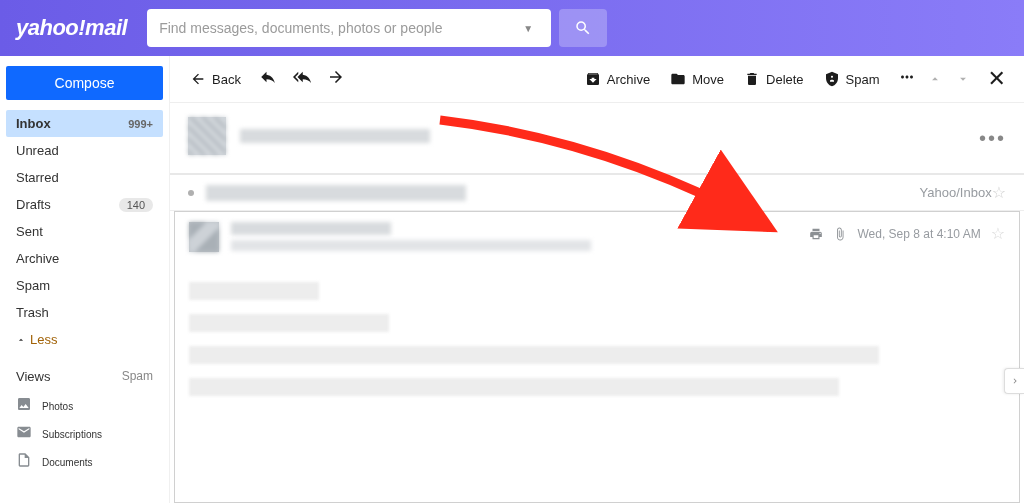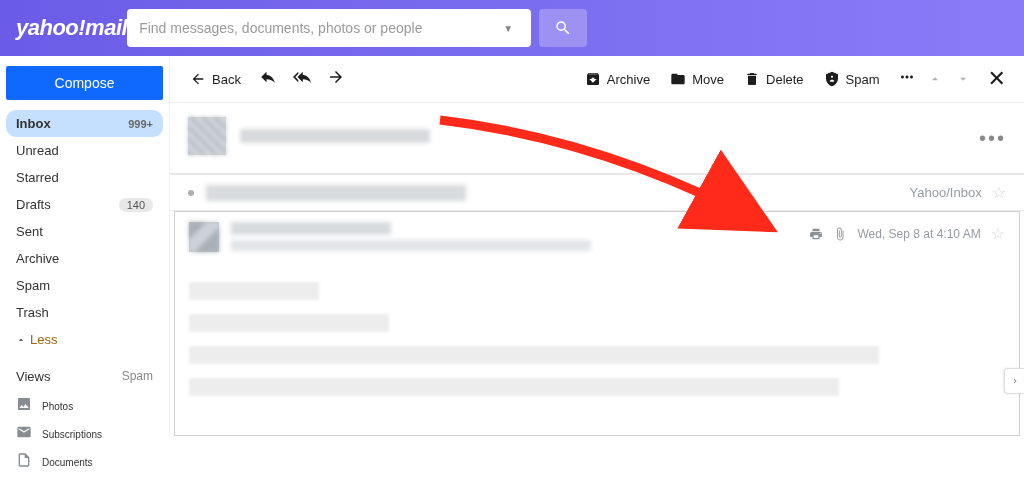--- a/index.html
+++ b/index.html
@@ -1,29 +1,29 @@
 <!DOCTYPE html>
 <html><head>
 <meta charset="utf-8">
 <style>
 * { margin: 0; padding: 0; box-sizing: border-box; font-family: -apple-system, BlinkMacSystemFont, "Segoe UI", Helvetica, Arial, sans-serif; }
 body { width: 1024px; height: 503px; overflow: hidden; background: #fff; position: relative; }
-.header { background: linear-gradient(90deg, #6b5ce7 0%, #8a7cf8 100%); height: 56px; display: flex; align-items: center; padding: 0 16px; gap: 0; }
+.header { background: linear-gradient(90deg, #6b5ce7 0%, #8a7cf8 100%); height: 56px; display: flex; align-items: center; padding: 0 16px; gap: 20px; }
 .logo { color: #fff; font-size: 22px; font-weight: 700; font-style: italic; letter-spacing: -0.5px; }
 .search-wrap { display: flex; align-items: center; }
 .search-box { width: 404px; height: 38px; background: #fff; border-radius: 4px; display: flex; align-items: center; padding: 0 12px; }
 .search-input { flex: 1; border: none; outline: none; font-size: 14px; color: #333; }
 .search-input::placeholder { color: #9b9b9b; }
 .search-dd { color: #888; font-size: 10px; padding: 0 6px; }
 .search-btn { width: 48px; height: 38px; background: rgba(255,255,255,0.25); border-radius: 4px; margin-left: 8px; display: flex; align-items: center; justify-content: center; cursor: pointer; }
 .search-btn svg { width: 18px; height: 18px; fill: #fff; }
-.body { display: flex; height: 380px; }
+.body { display: flex; height: 447px; }
 .sidebar { width: 170px; background: #fff; padding: 10px 6px 0 6px; border-right: 1px solid #f0f0f0; flex-shrink: 0; }
 .compose { background: #0f69ff; color: #fff; text-align: center; padding: 9px 0; font-size: 14px; border-radius: 2px; margin-bottom: 10px; cursor: pointer; }
-.folder { display: flex; justify-content: space-between; align-items: center; padding: 6px 10px; font-size: 13px; color: #333; cursor: pointer; border-radius: 10px; }
+.folder { display: flex; justify-content: space-between; align-items: center; padding: 6px 10px; font-size: 13px; color: #333; cursor: pointer; border-radius: 2px; }
 .folder.active { background: #c5e0ff; font-weight: 700; }
 .folder .count { font-size: 11px; color: #666; }
 .folder .pill { background: #e8e8e8; color: #555; border-radius: 10px; padding: 1px 8px; font-size: 11px; }
 .less { display: flex; align-items: center; gap: 4px; padding: 6px 10px; font-size: 13px; color: #a16207; cursor: pointer; }
 .views-hdr { display: flex; justify-content: space-between; padding: 6px 10px; font-size: 13px; color: #333; margin-top: 10px; }
 .views-hdr .hide { color: #888; font-size: 12px; cursor: pointer; }
 .view-item { display: flex; align-items: flex-end; gap: 10px; padding: 6px 10px; font-size: 10px; color: #333; cursor: pointer; }
 .view-item svg { width: 16px; height: 16px; fill: #878c91; }
 .main { flex: 1; display: flex; flex-direction: column; overflow: hidden; }
 .toolbar { display: flex; align-items: center; padding: 8px 14px; gap: 8px; border-bottom: 1px solid #eee; }
@@ -37,21 +37,21 @@
 .close-x { font-size: 22px; color: #1d1d1d; cursor: pointer; font-weight: 300; padding: 0 4px; }
 .msg-hdr { display: flex; align-items: center; padding: 14px 18px 18px 18px; border-bottom: 2px solid #e8e8e8; position: relative; }
 .avatar { width: 38px; height: 38px; background: #cfd4d9; margin-right: 14px; position: relative; }
 .avatar::before { content:""; position:absolute; inset:0; background: linear-gradient(45deg,#b8bec4 25%,#d4d9de 25%,#d4d9de 50%,#b8bec4 50%,#b8bec4 75%,#d4d9de 75%); background-size: 12px 12px; filter: blur(2px); }
 .blur-bar { height: 14px; background: #d8dbde; border-radius: 1px; filter: blur(2px); }
 .msg-hdr-name { width: 190px; }
 .more-dots { position: absolute; right: 18px; top: 24px; color: #888; font-size: 20px; letter-spacing: 2px; cursor: pointer; }
 .subject-row { display: flex; align-items: center; padding: 8px 18px 8px 18px; border-bottom: 1px solid #eee; }
 .dot { width: 6px; height: 6px; border-radius: 50%; background: #b0b0b0; margin-right: 12px; }
 .subj-blur { width: 260px; height: 16px; background: #d8dbde; filter: blur(2px); }
-.subj-right { margin-left: auto; display: flex; align-items: center; gap: 10px; font-size: 13px; color: #979ba0; }
+.subj-right { margin-left: auto; display: flex; align-items: center; font-size: 13px; color: #979ba0; }
 .star { color: #d0d0d0; font-size: 16px; }
 .msg-body { border: 1px solid #d0d0d0; margin: 0 4px 0 4px; padding: 10px 14px; position: relative; flex: 1; overflow: hidden; }
 .from-row { display: flex; align-items: flex-start; gap: 12px; }
 .from-avatar { width: 30px; height: 30px; background: #bfc5ca; position: relative; flex-shrink: 0; }
 .from-avatar::before { content:""; position:absolute; inset:0; background: linear-gradient(135deg,#a9b0b6 30%,#cdd2d7 30%,#cdd2d7 60%,#a9b0b6 60%); filter: blur(2px); }
 .from-text .line1 { width: 160px; height: 13px; background: #d8dbde; filter: blur(2px); margin-bottom: 5px; }
 .from-text .line2 { width: 360px; height: 11px; background: #e2e4e7; filter: blur(2px); }
 .meta { position: absolute; right: 14px; top: 12px; display: flex; align-items: center; gap: 10px; font-size: 12px; color: #979ba0; }
 .meta svg { width: 14px; height: 14px; fill: #8c9094; }
 .body-blur { height: 18px; background: #ededed; margin: 14px 0 0 0; filter: blur(1.5px); }

